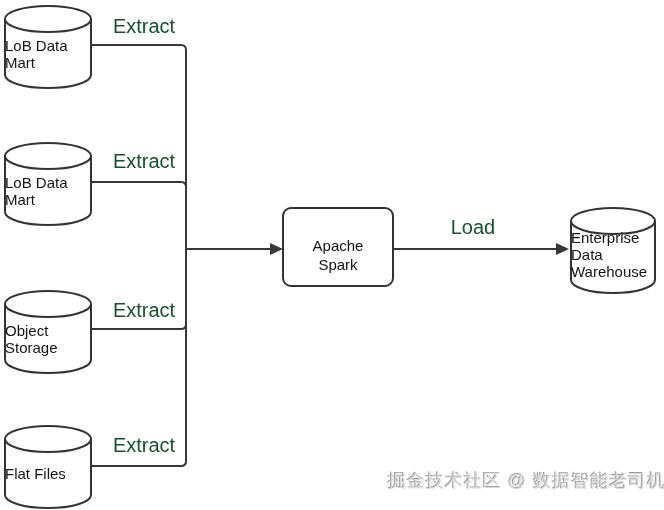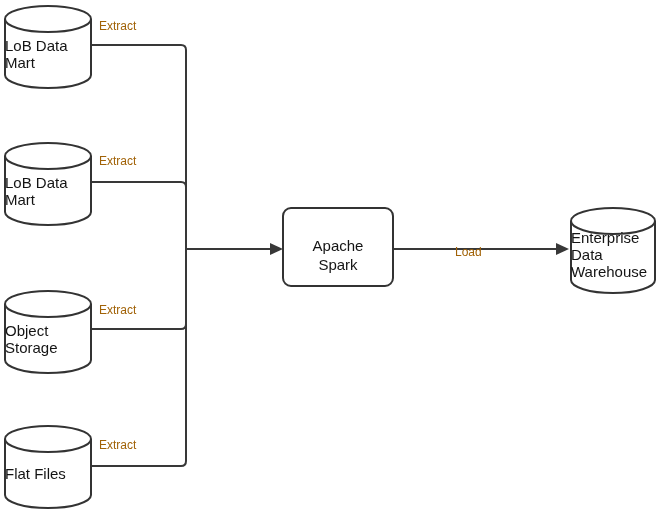--- a/index.html
+++ b/index.html
@@ -16,24 +16,24 @@
   .lbl {
     position: absolute;
     color: #141414;
     font-size: 15px;
     line-height: 17px;
     text-align: left;
     white-space: normal;
   }
   .edge-lbl {
     position: absolute;
-    color: #a16207;
-    font-size: 12px;
+    color: #14532d;
+    font-size: 20px;
     line-height: 17px;
-    text-align: left;
+    text-align: center;
     white-space: nowrap;
   }
   .process-lbl {
     position: absolute;
     left: 283px; top: 208px;
     width: 110px; height: 94px;
     display: flex; align-items: center; justify-content: center;
     color: #141414; font-size: 15px; line-height: 19px;
     text-align: center;
     padding: 0 14px;
@@ -100,15 +100,16 @@
   <div class="lbl" style="left:5px; top:174px; width:86px;">LoB Data Mart</div>
   <div class="lbl" style="left:5px; top:322px; width:86px;">Object Storage</div>
   <div class="lbl" style="left:5px; top:465px; width:86px;">Flat Files</div>
   <div class="process-lbl">Apache Spark</div>
   <div class="lbl" style="left:571px; top:229px; width:84px;">Enterprise Data Warehouse</div>
 
   <div class="edge-lbl" style="left:99px; top:18px; width:90px;">Extract</div>
   <div class="edge-lbl" style="left:99px; top:153px; width:90px;">Extract</div>
   <div class="edge-lbl" style="left:99px; top:302px; width:90px;">Extract</div>
   <div class="edge-lbl" style="left:99px; top:437px; width:90px;">Extract</div>
-  <div class="edge-lbl" style="left:455px; top:219px; width:70px;margin-top:25px;">Load</div>
+  <div class="edge-lbl" style="left:438px; top:219px; width:70px;">Load</div>
 
+  <div class="watermark">掘金技术社区 @ 数据智能老司机</div>
 </div>
 
 </body></html>

